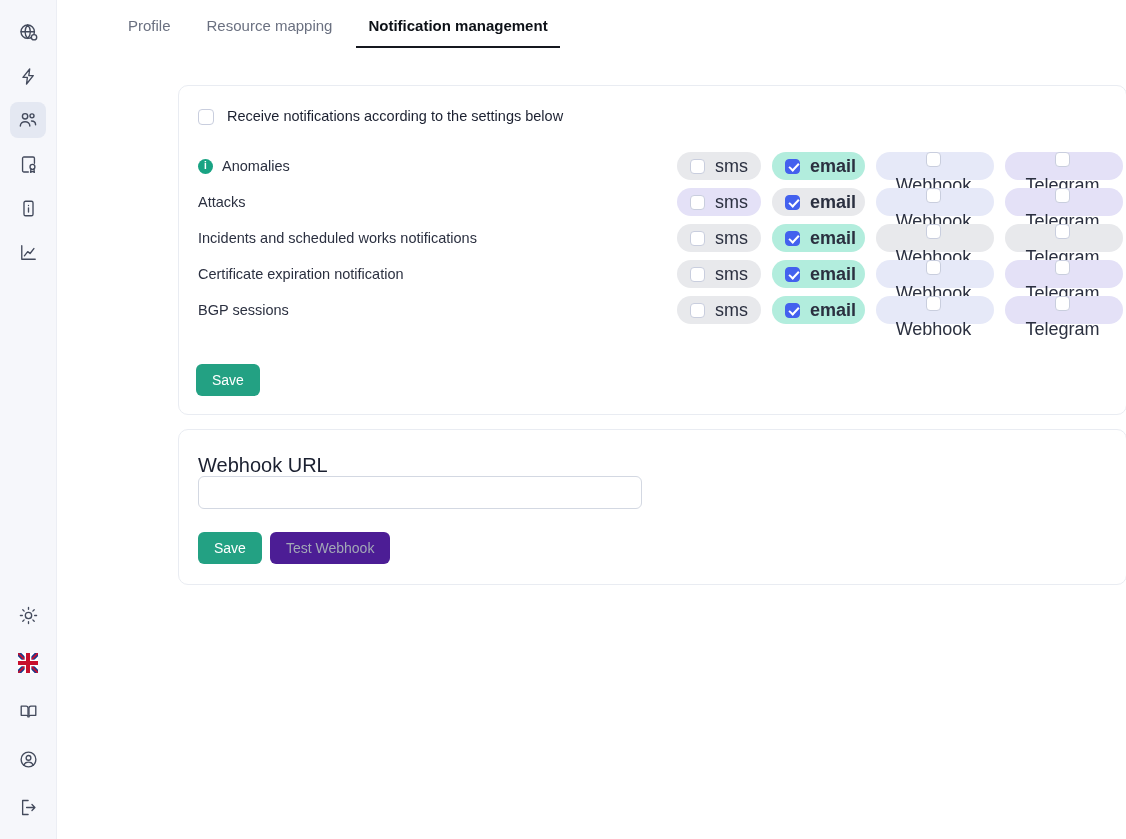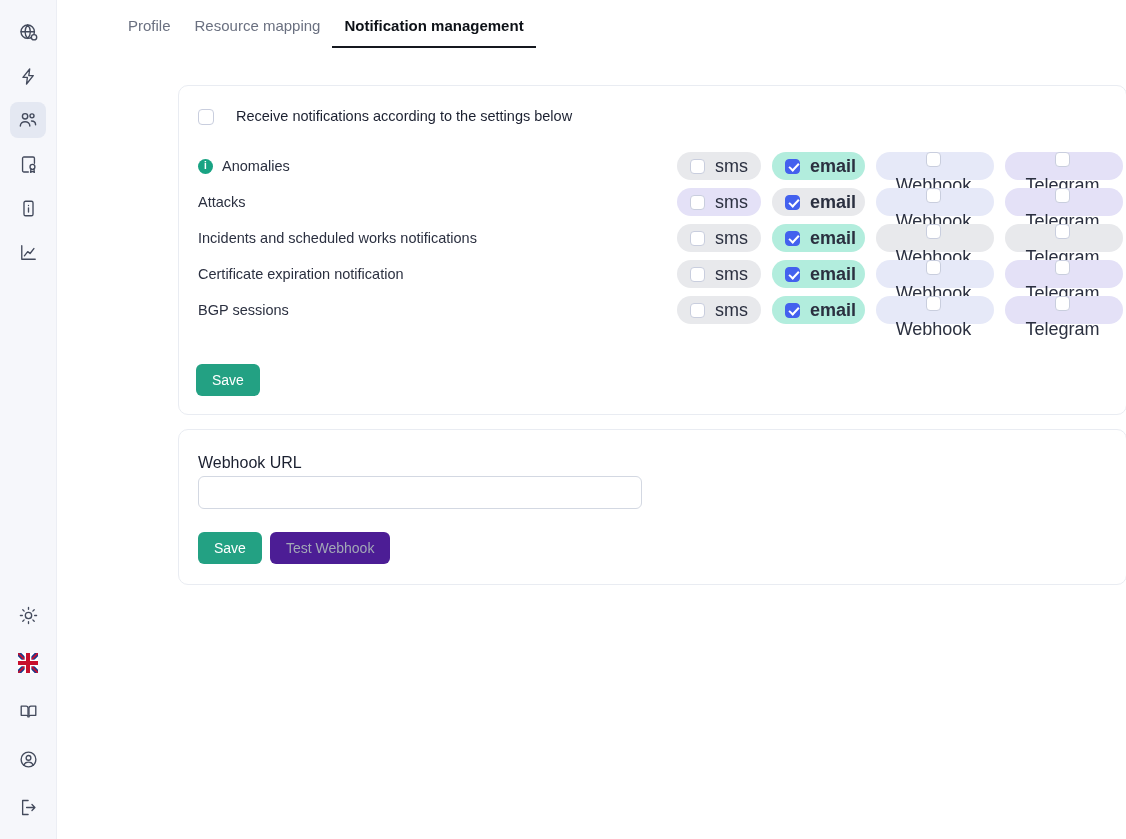--- a/index.html
+++ b/index.html
@@ -31,21 +31,21 @@
     cursor: pointer;
   }
   .nav-btn.active { background: #e4e8f2; }
   .nav-btn svg { display: block; }
   .flag-icon { width: 20px; height: 20px; display:block; }
 
   
   .main { flex: 1; height: 839px; position: relative; padding-left: 62px; }
 
   .tabs {
-    display: flex; align-items: flex-end; gap: 0;
+    display: flex; align-items: flex-end; gap: 12px;
     height: 48px;
   }
   .tab {
     font-size: 15px;
     color: #6a7080;
     padding: 0 12px 11px 12px;
     cursor: pointer;
     border-bottom: 2px solid transparent;
     white-space: nowrap;
     line-height: 18px;
@@ -58,21 +58,21 @@
     background: #fff;
     border: 1px solid #e9ecf2;
     border-radius: 10px;
   }
   #card-notifications { left: 121px; top: 85px; width: 949px; height: 330px; }
   #card-webhook      { left: 121px; top: 429px; width: 949px; height: 156px; }
 
   
   .master-row {
     position: absolute; left: 19px; top: 22px;
-    display: flex; align-items: center; gap: 22px;
+    display: flex; align-items: center; gap: 13px;
   }
   .cb {
     width: 16px; height: 16px;
     border: 1px solid #c9cede;
     border-radius: 4px;
     background: #fff;
     flex: 0 0 16px;
     cursor: pointer;
     position: relative;
   }
@@ -153,21 +153,21 @@
     line-height: 32px;
   }
   .btn-primary { background: #23a183; color: #fff; }
   .btn-disabled { background: #4c1d95; color: #a2a8b6; cursor: default; }
 
   #save-notifications { position: absolute; left: 139px; top: 364px; }
 
   
   .wh-label {
     position: absolute; left: 19px; top: 24px;
-    font-size: 16px; color: #1b2030;
+    font-size: 20px; color: #1b2030;
   }
   .wh-input {
     position: absolute; left: 19px; top: 46px;
     width: 444px; height: 33px;
     border: 1px solid #d3d8e2;
     border-radius: 6px;
     background: #fff;
     font-size: 14px;
     font-family: "Liberation Sans", sans-serif;
     padding: 0 10px;

